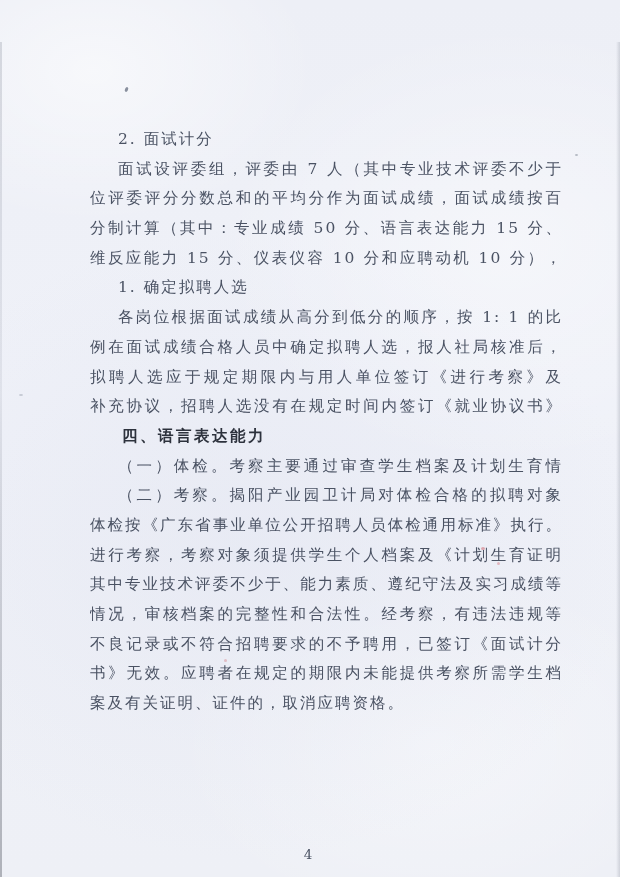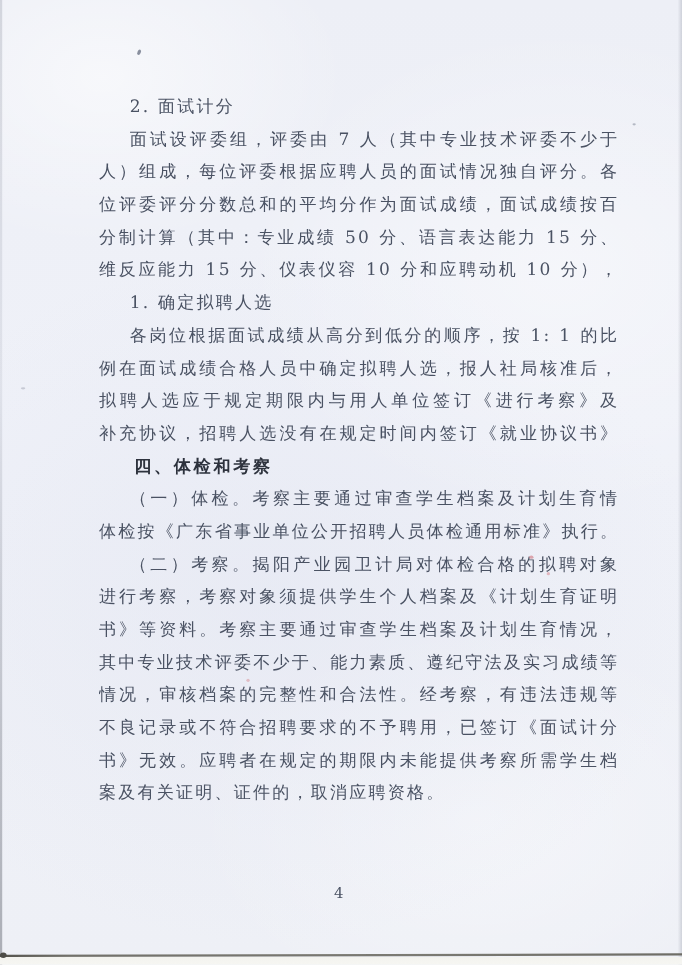--- a/index.html
+++ b/index.html
@@ -8,21 +8,21 @@
     position: relative;
     font-family: "DejaVu Serif", "Liberation Serif", serif;
     background:
       radial-gradient(ellipse 320px 220px at 15% 8%, rgba(255,255,255,0.55), rgba(255,255,255,0) 70%),
       radial-gradient(ellipse 420px 320px at 82% 28%, rgba(255,255,255,0.40), rgba(255,255,255,0) 70%),
       radial-gradient(ellipse 520px 420px at 40% 62%, rgba(226,229,241,0.55), rgba(226,229,241,0) 75%),
       radial-gradient(ellipse 380px 260px at 70% 85%, rgba(255,255,255,0.35), rgba(255,255,255,0) 70%),
       linear-gradient(180deg, #edeff6 0%, #eff1f8 45%, #eef0f6 100%);
   }
   .page {
-    position: absolute; inset: 0;
+    position: absolute; inset: 0; margin-top: 42px;
   }
   .textblock {
     position: absolute;
     left: 90px; top: 83px; width: 473px;
     color: #4a5263;
     font-size: 15.5px;
     letter-spacing: 2px;
   }
   .line {
     display: block;
@@ -84,35 +84,33 @@
   .speck-g2 { left: 19px; top: 352px; width: 4px; height: 2px; background: rgba(150,156,170,0.45); }
 </style>
 </head>
 <body>
 
 <div class="page">
 
   <div class="textblock">
     <p class="line indent">2. 面试计分</p>
     <p class="line indent justify">面试设评委组，评委由 7 人（其中专业技术评委不少于 5</p>
-    <p class="line justify">人）组成，每位评委根据应聘人员的面试情况独自评分。各</p>
     <p class="line justify">位评委评分分数总和的平均分作为面试成绩，面试成绩按百</p>
     <p class="line justify">分制计算（其中：专业成绩 50 分、语言表达能力 15 分、思</p>
     <p class="line justify">维反应能力 15 分、仪表仪容 10 分和应聘动机 10 分），60 分</p>
     <p class="line indent">1. 确定拟聘人选</p>
     <p class="line indent justify">各岗位根据面试成绩从高分到低分的顺序，按 1: 1 的比</p>
     <p class="line justify">例在面试成绩合格人员中确定拟聘人选，报人社局核准后，</p>
     <p class="line justify">拟聘人选应于规定期限内与用人单位签订《进行考察》及</p>
     <p class="line justify">补充协议，招聘人选没有在规定时间内签订《就业协议书》</p>
-    <p class="line heading">四、体检和考察</p>
+    <p class="line heading">四、语言表达能力</p>
     <p class="line indent justify">（一）体检。考察主要通过审查学生档案及计划生育情况。</p>
+    <p class="line indent justify">（二）考察。揭阳产业园卫计局对体检合格的拟聘对象</p>
     <p class="line justify">体检按《广东省事业单位公开招聘人员体检通用标准》执行。</p>
-    <p class="line indent justify">（二）考察。揭阳产业园卫计局对体检合格的拟聘对象</p>
     <p class="line justify">进行考察，考察对象须提供学生个人档案及《计划生育证明</p>
-    <p class="line justify">书》等资料。考察主要通过审查学生档案及计划生育情况，</p>
     <p class="line justify">其中专业技术评委不少于、能力素质、遵纪守法及实习成绩等</p>
     <p class="line justify">情况，审核档案的完整性和合法性。经考察，有违法违规等</p>
     <p class="line justify">不良记录或不符合招聘要求的不予聘用，已签订《面试计分</p>
     <p class="line justify">书》无效。应聘者在规定的期限内未能提供考察所需学生档</p>
     <p class="line">案及有关证明、证件的，取消应聘资格。</p>
   </div>
 
   <div class="pagenum">4</div>
 
   <div class="speck pen-dot"></div>

